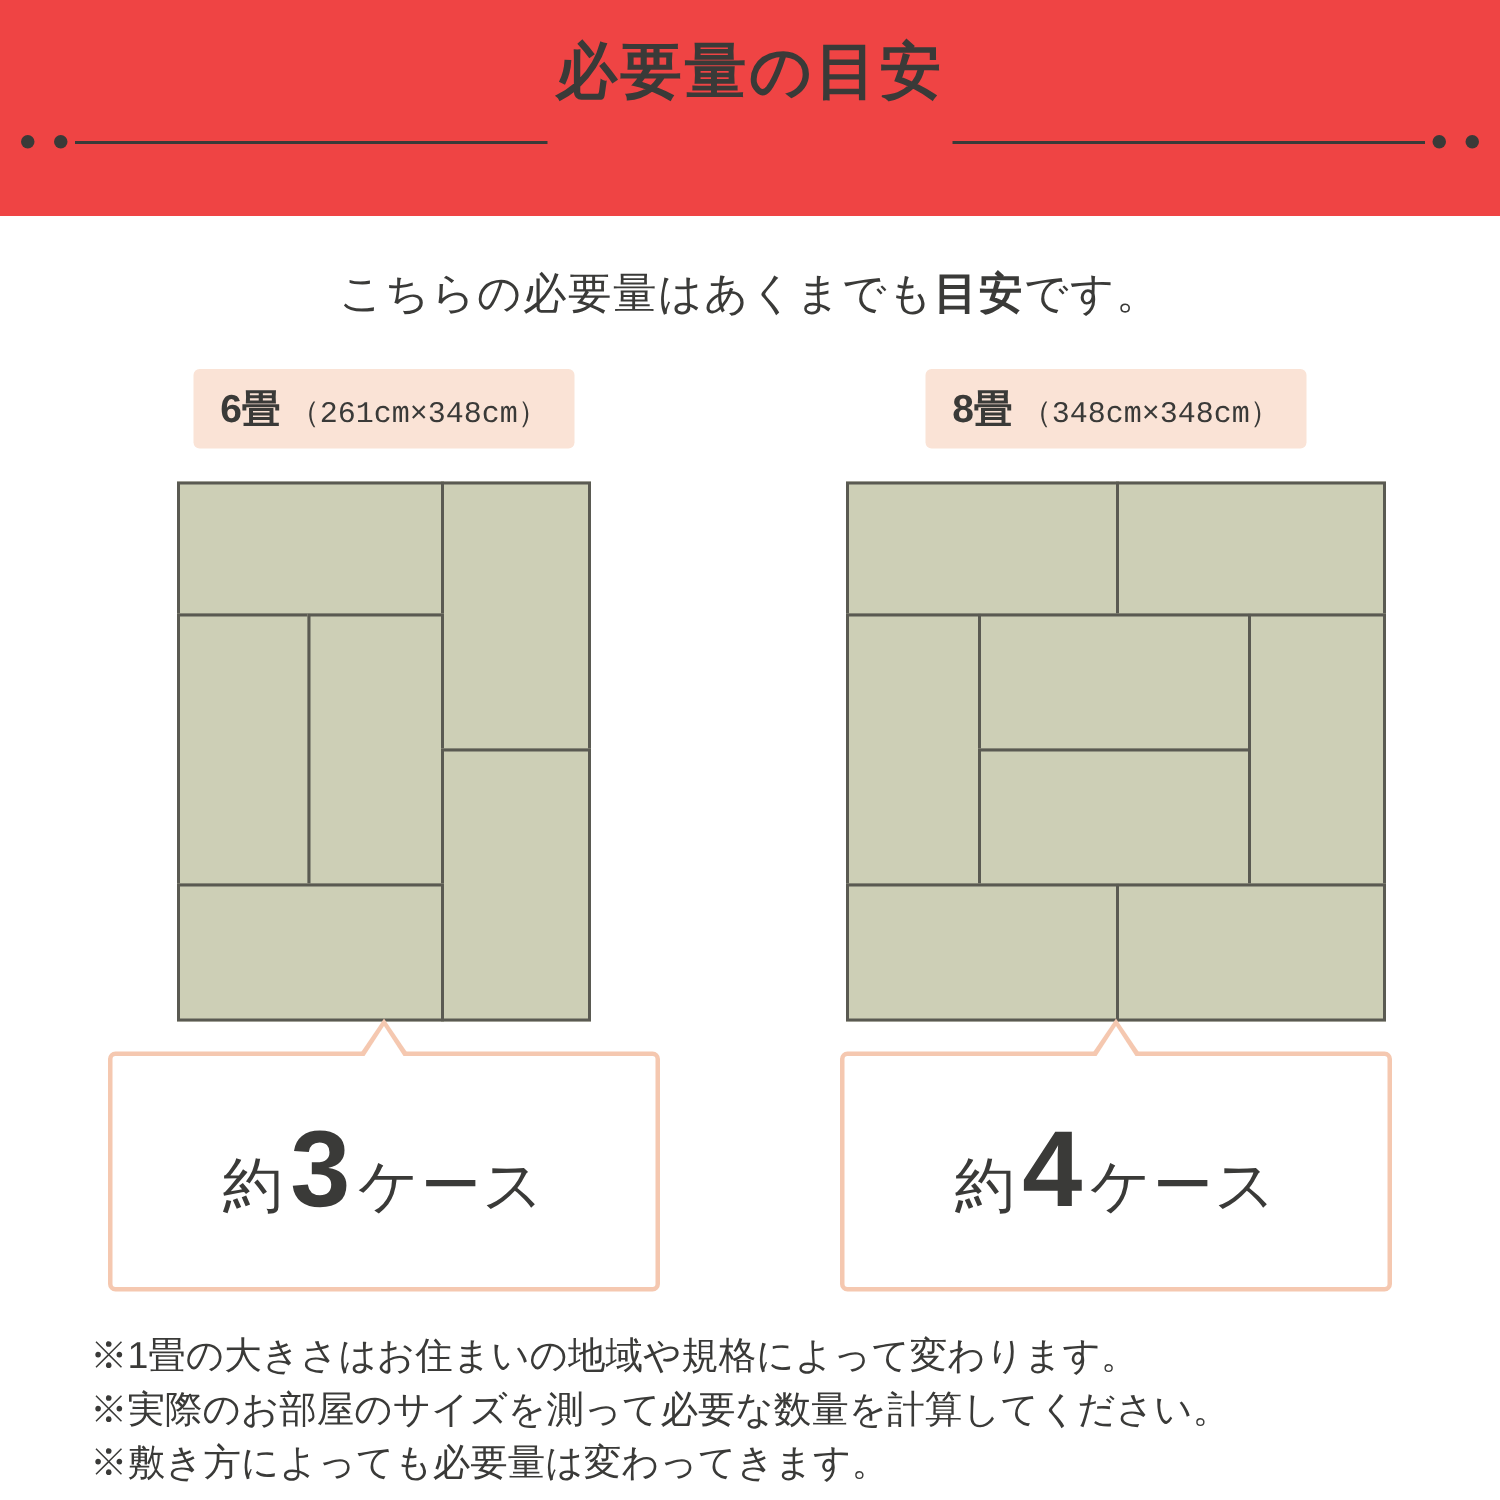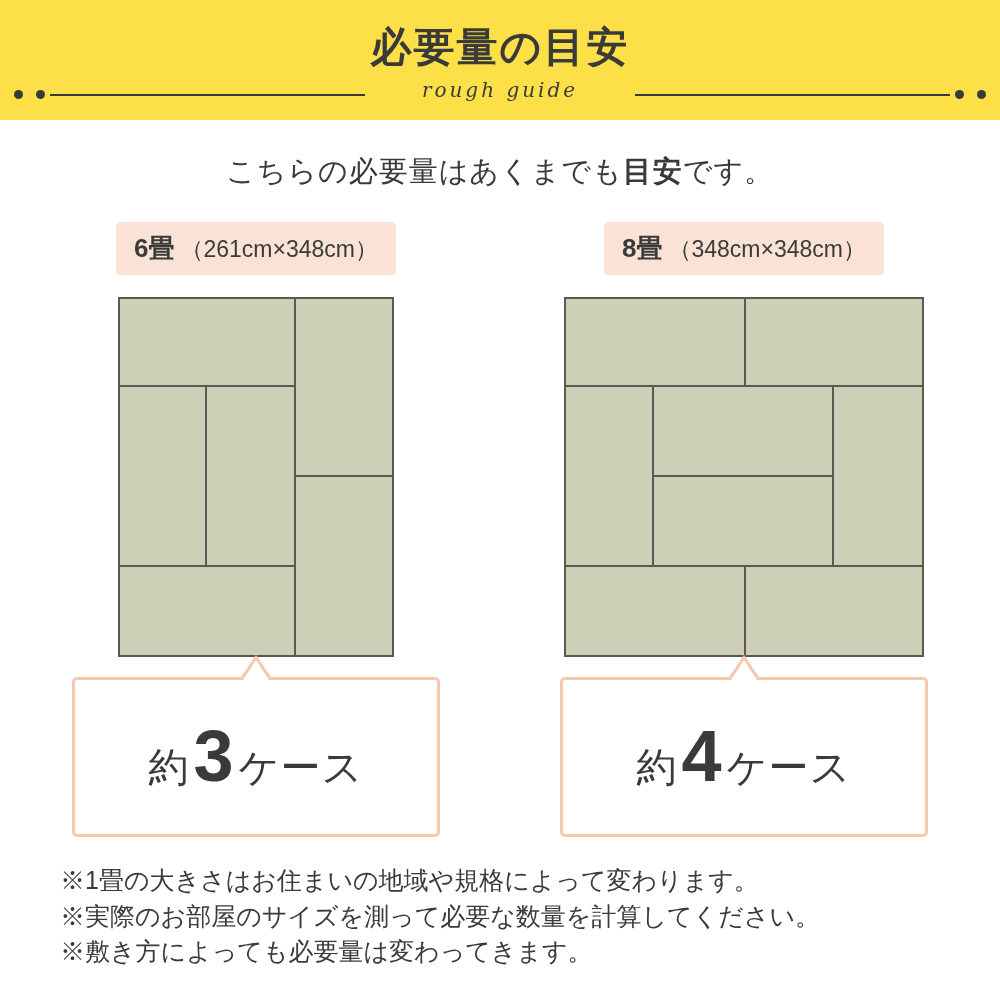--- a/index.html
+++ b/index.html
@@ -12,22 +12,22 @@
     background: #ffffff;
     font-family: "Liberation Sans", sans-serif;
     color: #333333;
     overflow: hidden;
     position: relative;
   }
 
   
   .header {
     width: 1000px;
-    height: 120px;
-    background: #fde047;
+    height: 144px;
+    background: #ef4444;
     position: relative;
     box-sizing: border-box;
   }
   .header-title {
     position: absolute;
     top: 20px;
     left: 0;
     width: 1000px;
     text-align: center;
     font-size: 41px;
@@ -108,21 +108,22 @@
     white-space: nowrap;
     display: flex;
     align-items: baseline;
     gap: 6px;
   }
   .size-badge .big {
     font-size: 26px;
     font-weight: bold;
   }
   .size-badge .dim {
-    font-size: 23px;
+    font-size: 20px;
+    font-family: Liberation Mono, monospace;
   }
 
   
   .diagram {
     margin-top: 22px;
     position: relative;
   }
   .tatami {
     position: absolute;
     background: #cdcfb6;
@@ -193,21 +194,20 @@
 </style>
 </head>
 <body>
 
 <div class="header">
   <div class="header-title">必要量の目安</div>
   <div class="header-sub-wrap">
     <div class="dot l1"></div>
     <div class="dot l2"></div>
     <div class="rule left"></div>
-    <div class="header-sub">rough guide</div>
     <div class="rule right"></div>
     <div class="dot r1"></div>
     <div class="dot r2"></div>
   </div>
 </div>
 
 <div class="lead">
   <span>こちらの必要量はあくまでも</span><b>目安</b><span>です。</span>
 </div>
 

